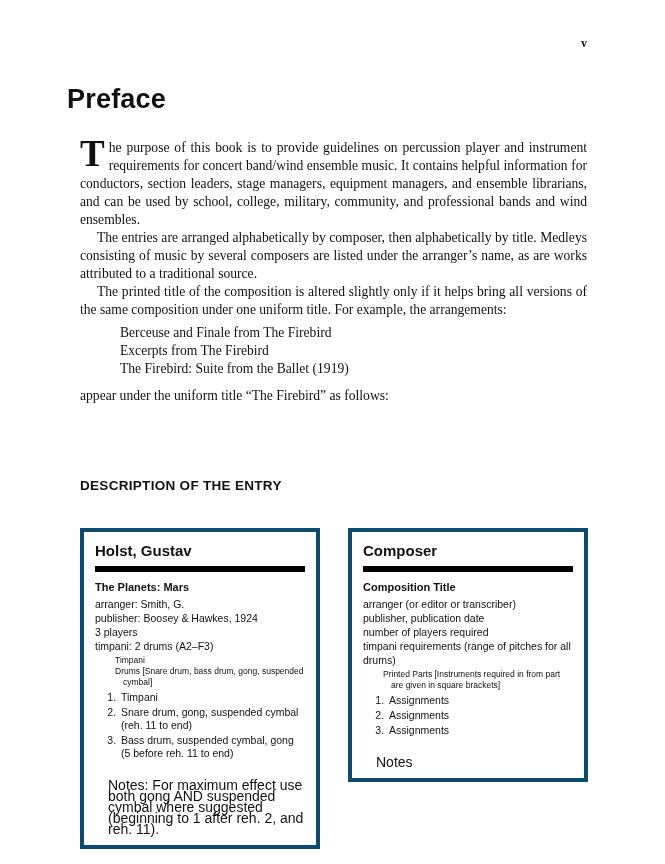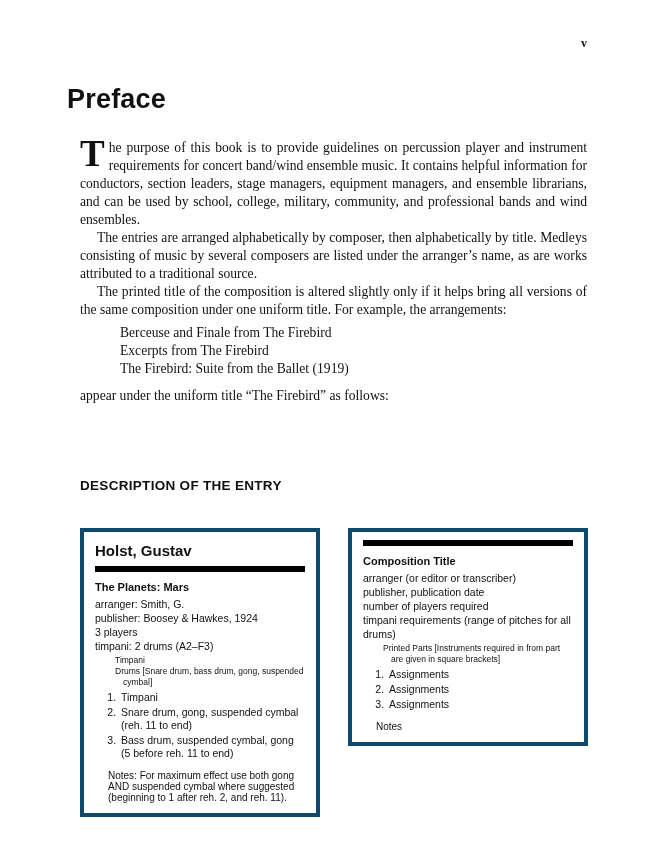--- a/index.html
+++ b/index.html
@@ -70,21 +70,21 @@
     font-size:8.5px; line-height:11px;
     margin:2px 0 2px 20px;
   }
   .box-sub .hang { padding-left:8px; text-indent:-8px; }
   .box-ol {
     font-size:10.5px; line-height:13px;
     margin:3px 0 2px 0; padding-left:24px;
     list-style:decimal;
   }
   .box-ol li { margin-bottom:2px; padding-left:2px; }
-  .box-notes { font-size:10px; line-height:11px; margin-top:10px;padding-left:13px; }
+  .box-notes { font-size:14px; line-height:11px; margin-top:20px;padding-left:13px; }
 </style>
 </head>
 <body>
 
 <div class="page">
 
   <div class="page-number">v</div>
 
   <h1 class="preface-title">Preface</h1>
 
@@ -118,20 +118,21 @@
       </div>
       <ol class="box-ol">
         <li>Timpani</li>
         <li>Snare drum, gong, suspended cymbal (reh. 11 to end)</li>
         <li>Bass drum, suspended cymbal, gong (5 before reh. 11 to end)</li>
       </ol>
       <div class="box-notes">Notes: For maximum effect use both gong AND suspended cymbal where suggested (beginning to 1 after reh. 2, and reh. 11).</div>
     </div>
 
     <div class="entry-box">
+      <div class="box-header">Composer</div>
       <div class="box-rule"></div>
       <div class="box-title">Composition Title</div>
       <div class="box-line">arranger (or editor or transcriber)</div>
       <div class="box-line">publisher, publication date</div>
       <div class="box-line">number of players required</div>
       <div class="box-line">timpani requirements (range of pitches for all drums)</div>
       <div class="box-sub">
         <div class="hang">Printed Parts [Instruments required in from part are given in square brackets]</div>
       </div>
       <ol class="box-ol">

